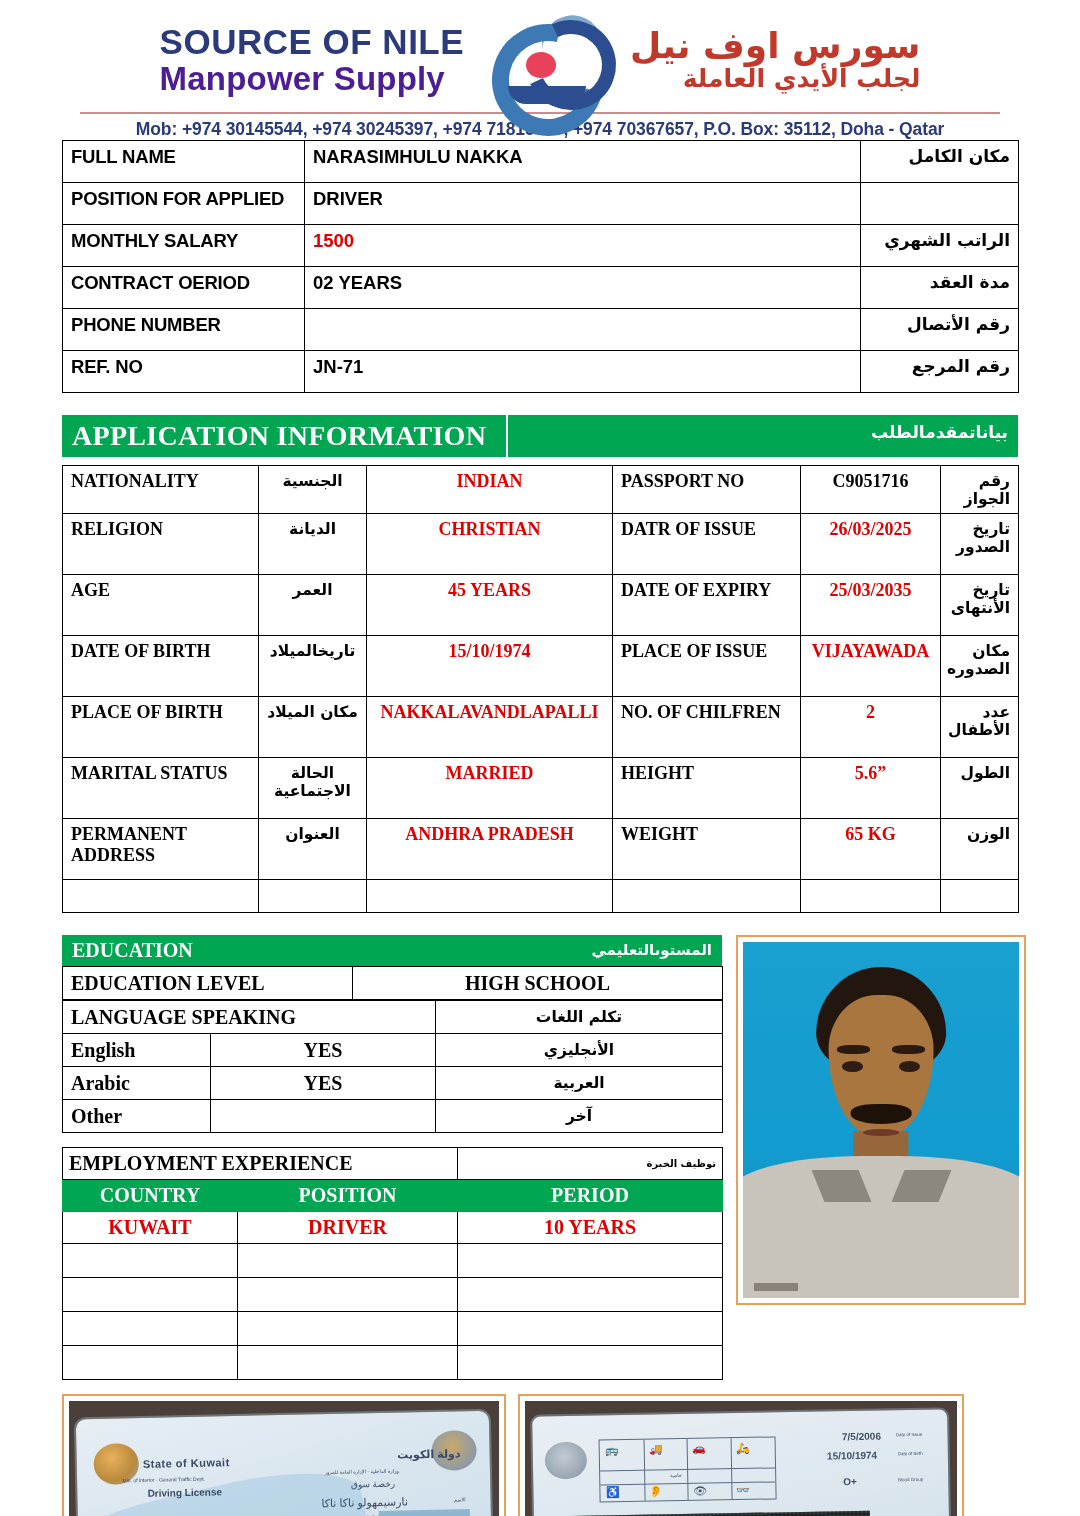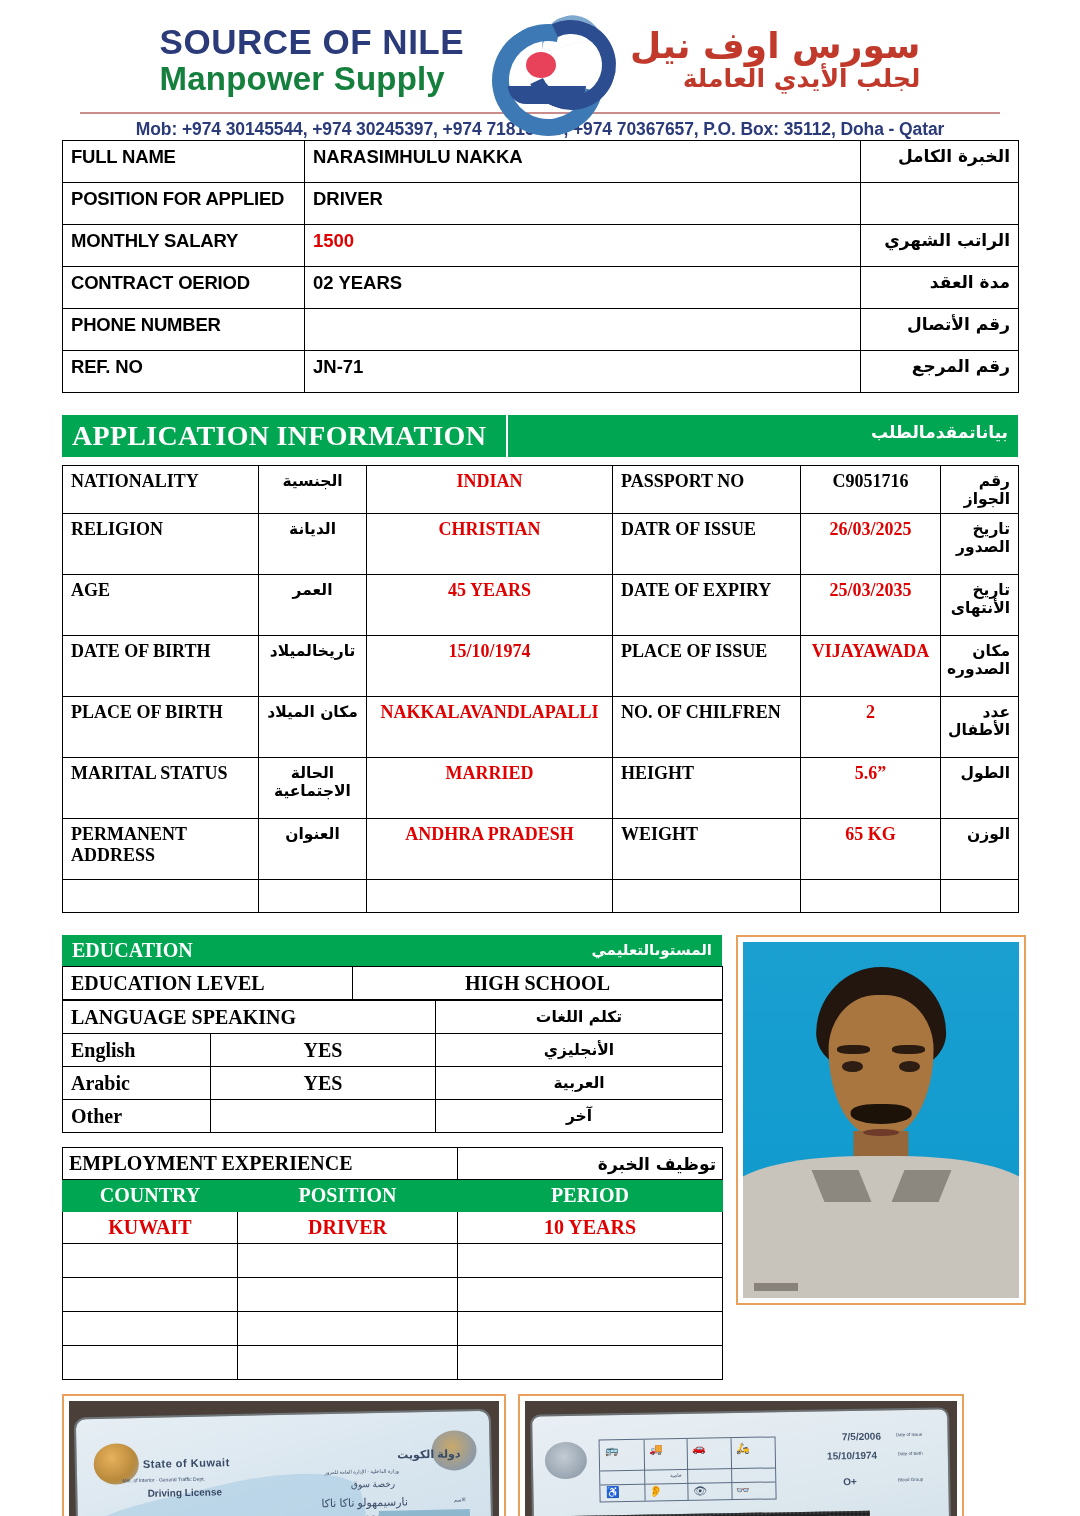--- a/index.html
+++ b/index.html
@@ -37,21 +37,21 @@
     font-weight: bold;
     font-size: 35px;
     letter-spacing: 0.5px;
     color: #2b3a78;
   }
   .lh-l2 {
     font-family: "Liberation Sans", "DejaVu Sans", sans-serif;
     font-weight: bold;
     font-size: 33px;
     letter-spacing: 0.2px;
-    color: #15803d;
+    color: #4c1d95;
     margin-top: 2px;
   }
   .lh-logo {
     width: 122px;
     height: 92px;
     position: relative;
     flex: 0 0 auto;
   }
   .lh-logo .c-outer {
     position: absolute;
@@ -309,21 +309,21 @@
   table.t-emp td.hdr {
     background: #00a651;
     color: #ffffff;
     border-color: #00a651;
     font-size: 20px;
   }
   table.t-emp td.data { color: #e00000; }
   table.t-emp td.left { text-align: left; }
   table.t-emp td.arr {
     font-family: "DejaVu Sans", sans-serif;
-    font-size: 17px;
+    font-size: 10px;
     direction: rtl;
     text-align: right;
   }
   table.t-emp td.blank { height: 27px; }
 
   
   .photo-frame {
     flex: 0 0 290px;
     width: 290px;
     height: 370px;
@@ -580,21 +580,21 @@
   <table class="tbl t-top">
     <colgroup>
         <col style="width:242px">
         <col style="width:556px">
         <col style="width:158px">
       </colgroup>
     <tbody>
       <tr>
         <td class="lbl">FULL NAME</td>
         <td class="val">NARASIMHULU NAKKA</td>
-        <td class="ar">الخبرة الكامل</td>
+        <td class="ar">مكان الكامل</td>
       </tr>
       <tr>
         <td class="lbl">POSITION FOR APPLIED</td>
         <td class="val">DRIVER</td>
         <td class="ar"></td>
       </tr>
       <tr>
         <td class="lbl">MONTHLY SALARY</td>
         <td class="val red">1500</td>
         <td class="ar">الراتب الشهري</td>

